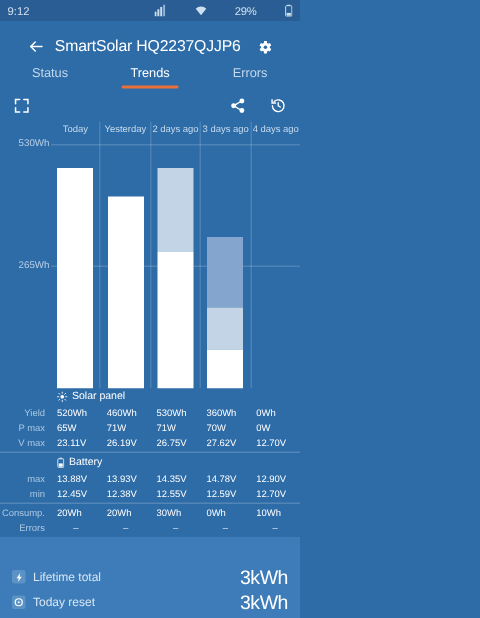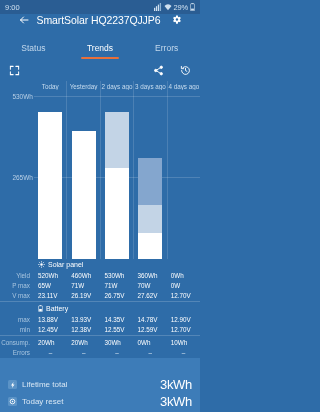--- a/index.html
+++ b/index.html
@@ -19,29 +19,29 @@
   
   .statusbar {
     height: 14px;
     background: #2a5d93;
     display: flex; align-items: center; justify-content: space-between;
     padding: 0 5px;
     color: #cfe0f0;
     font-size: 7.5px;
     flex: none;
   }
-  .sb-right { display: flex; align-items: center; gap: 2px; }
+  .sb-right { display: flex; align-items: center; gap: 19px; }
   .sb-ico { display:block; }
   .sb-pct { font-size: 7.5px; color:#cfe0f0; letter-spacing:-0.2px; }
 
   
   .appbar {
     height: 23px; flex: none;
     background: #2e6ca8;
-    display: flex; align-items: flex-start;
+    display: flex; align-items: flex-end;
     padding: 0 18px;
   }
   .appbar .title {
     flex: 1;
     color: #ffffff;
     font-size: 10.5px;
     text-align: center;
     margin-left: -4px;
     white-space: nowrap;
     letter-spacing: -0.1px;
@@ -191,21 +191,21 @@
   }
   .flabel { flex: 1; color: #d8e7f4; font-size: 8px; }
   .fval { color: #ffffff; font-size: 13px; letter-spacing: -0.3px; }
 </style>
 </head>
 <body>
 
 <div class="app">
 
   <div class="statusbar">
-    <span>9:00</span>
+    <span>9:12</span>
     <span class="sb-right">
       <svg class="sb-ico" width="8" height="8" viewBox="0 0 10 10">
         <rect x="0" y="6" width="1.6" height="4" fill="#cfe0f0"></rect>
         <rect x="2.4" y="4" width="1.6" height="6" fill="#cfe0f0"></rect>
         <rect x="4.8" y="2" width="1.6" height="8" fill="#cfe0f0"></rect>
         <rect x="7.2" y="0" width="1.6" height="10" fill="#8fb4d4"></rect>
       </svg>
       <svg class="sb-ico" width="8" height="8" viewBox="0 0 10 10">
         <path d="M5 9 L0.6 3.6 A6 6 0 0 1 9.4 3.6 Z" fill="#cfe0f0"></path>
       </svg>

